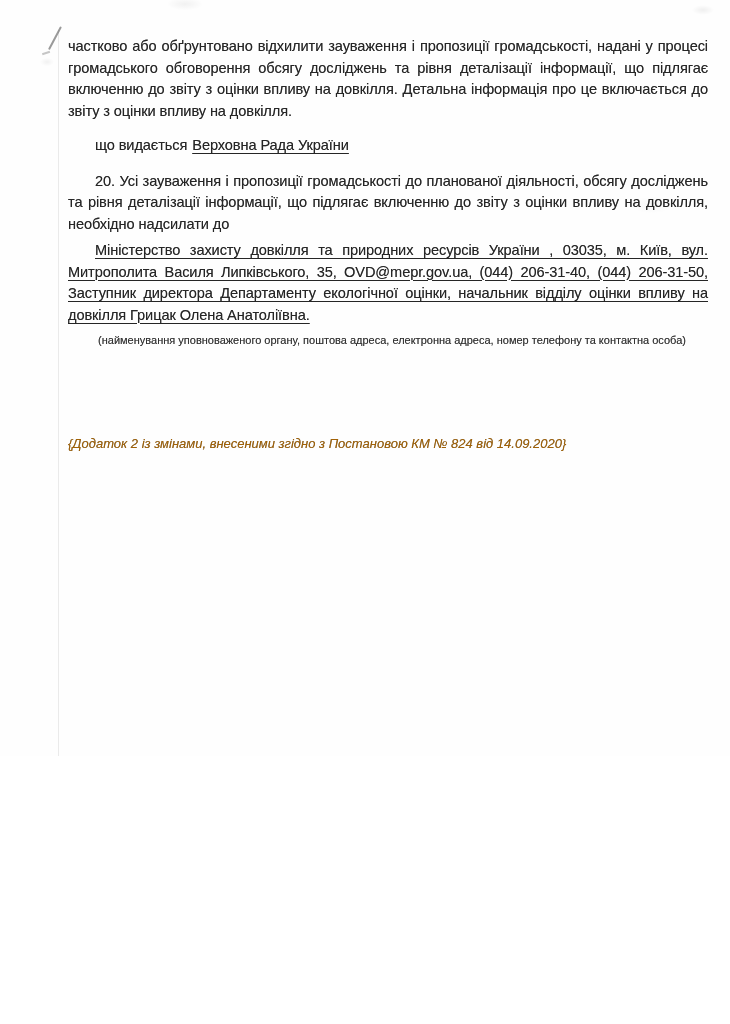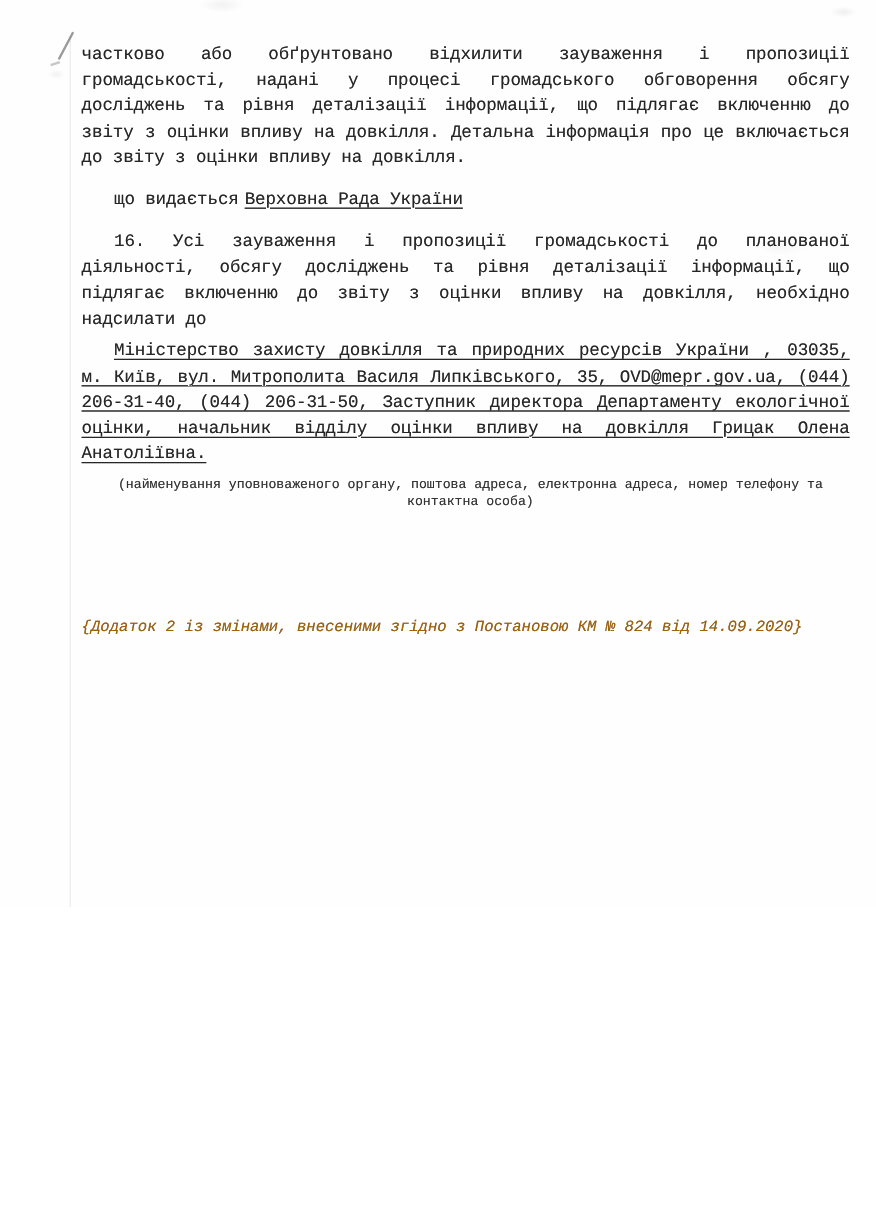--- a/index.html
+++ b/index.html
@@ -6,21 +6,21 @@
     margin: 0;
     padding: 0;
     background: #ffffff;
   }
   .page {
     position: relative;
     width: 730px;
     height: 756px;
     background: #fefefe;
     overflow: hidden;
-    font-family: Liberation Mono, monospace;
+    font-family: Liberation Sans, sans-serif;
     color: #262626;
   }
   
   .noise {
     position: absolute;
     inset: 0;
     pointer-events: none;
     background:
       radial-gradient(ellipse 26px 9px at 185px 4px,  rgba(0,0,0,0.05), transparent 70%),
       radial-gradient(ellipse 16px 7px at 703px 10px, rgba(0,0,0,0.06), transparent 70%),
@@ -123,21 +123,21 @@
 
     <p class="just">частково або обґрунтовано відхилити зауваження і пропозиції громадськості, надані у процесі громадського обговорення обсягу досліджень та рівня деталізації інформації, що підлягає включенню до звіту з оцінки впливу на довкілля. Детальна інформація про це включається до звіту з оцінки впливу на довкілля.</p>
 
 
 
 
 
     <p class="indent issuedline"><span class="gap">що видається</span><span class="u">Верховна Рада України</span></p>
 
 
-    <p class="just indent para15">16. Усі зауваження і пропозиції громадськості до планованої діяльності, обсягу досліджень та рівня деталізації інформації, що підлягає включенню до звіту з оцінки впливу на довкілля, необхідно надсилати до</p>
+    <p class="just indent para15">20. Усі зауваження і пропозиції громадськості до планованої діяльності, обсягу досліджень та рівня деталізації інформації, що підлягає включенню до звіту з оцінки впливу на довкілля, необхідно надсилати до</p>
 
     <p class="just indent ministry"><span class="u">Міністерство захисту довкілля та природних ресурсів України , 03035, м. Київ, вул. Митрополита Василя Липківського, 35, OVD@mepr.gov.ua, (044) 206-31-40, (044) 206-31-50, Заступник директора Департаменту екологічної оцінки, начальник відділу оцінки впливу на довкілля Грицак Олена Анатоліївна.</span></p>
 
     <p class="caption caption3">(найменування уповноваженого органу, поштова адреса, електронна адреса, номер телефону та контактна особа)</p>
 
     <p class="note">{Додаток 2 із змінами, внесеними згідно з Постановою КМ № 824 від 14.09.2020}</p>
 
   </div>
 </div>
 

